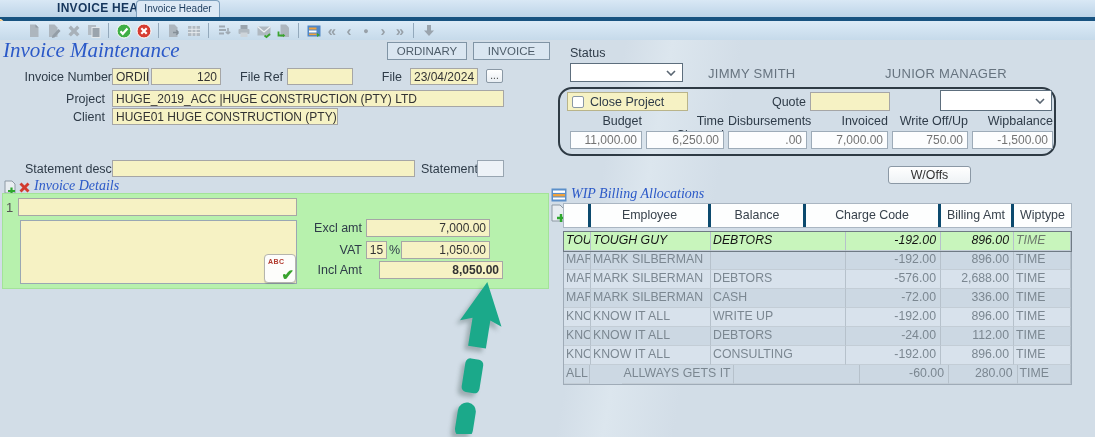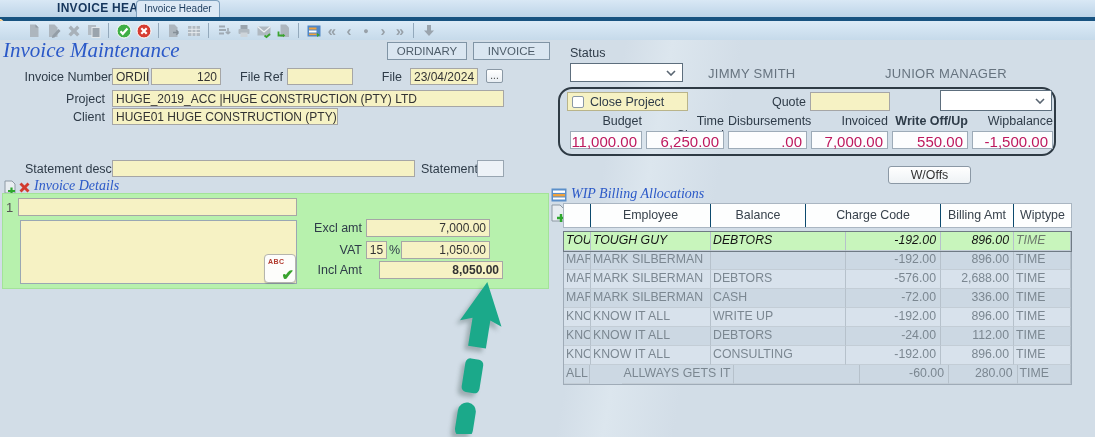--- a/index.html
+++ b/index.html
@@ -31,22 +31,22 @@
   .page-title { position:absolute; left:3px; top:38px; font-family:"Liberation Serif", serif;
     font-style:italic; font-size:21px; color:#2b59c8; }
   .sec-title { position:absolute; font-family:"Liberation Serif", serif; font-style:italic;
     font-size:14px; color:#2b59c8; }
   .typebox { position:absolute; top:42px; height:18px; background:#dae6f1;
     border:1px solid #8094a5; color:#4e5d6a; font-size:11.5px; text-align:center; line-height:16px; }
   
   .lbl { position:absolute; font-size:12.5px; color:#2e3b48; text-align:right; white-space:nowrap; }
   .yf { position:absolute; background:#f6f2c4; border:1px solid #a6a6a6; height:17px;
     font-size:12px; color:#333; padding:1px 3px 0 3px; overflow:hidden; white-space:nowrap; }
-  .wf { background:#fcfdfe; border:1px solid #9dabb8; height:18px; font-size:15px;
-    color:#be185d; text-align:right; padding:1px 4px 0 0; }
+  .wf { background:#fcfdfe; border:1px solid #9dabb8; height:18px; font-size:12px;
+    color:#737373; text-align:right; padding:1px 4px 0 0; }
   .gf { position:absolute; background:#edf2f7; border:1px solid #98a5b1; height:17px; }
   .dd { position:absolute; background:#fff; border:1px solid #5d6e7d; display:flex;
     align-items:center; justify-content:flex-end; padding-right:6px; }
   .browse { position:absolute; background:linear-gradient(#fff,#e9eef3); border:1px solid #8a98a5;
     border-radius:2px; font-size:10px; color:#444; text-align:center; line-height:11px; }
   .stat-name { position:absolute; font-size:13px; color:#66737f; letter-spacing:.3px;margin-left:10px; }
   
   .groupbox { position:absolute; left:558px; top:87px; width:498px; height:69px;
     border:2px solid #2e3a44; border-radius:14px; }
   .closewrap { position:absolute; left:567px; top:92px; width:121px; height:19px;
@@ -64,21 +64,21 @@
   .abc-icon .t { position:absolute; left:3px; top:3px; font-size:7px; font-weight:bold; color:#b23a2e; letter-spacing:.5px;}
   .abc-icon .c { position:absolute; right:1px; bottom:-2px; font-size:15px; color:#3aa32f; font-weight:bold;}
   .num { text-align:right; }
   
   .woffs { position:absolute; left:888px; top:166px; width:83px; height:18px;
     background:linear-gradient(#ffffff,#eef2f5); border:1px solid #8b98a5; border-radius:3px;
     font-size:12.4px; color:#333; text-align:center; line-height:16px; }
   
   .wip-table { position:absolute; left:563px; top:203px; }
   .hrow { display:flex; border:1px solid #aab6c2; background:#fdfefe; height:25px; width:509px; }
-  .hcell { border-right:1px solid #0c4a6e; font-size:12.4px; color:#38424c; text-align:center;
+  .hcell { border-right:3px solid #0c4a6e; font-size:12.4px; color:#38424c; text-align:center;
     line-height:23px; overflow:hidden; white-space:nowrap; }
   .hcell:last-child { border-right:none; }
   .wip-body { margin-top:3px; border:1px solid #9fabb7; width:509px; }
   .brow { display:flex; height:19px; background:#d8e2ec; }
   .brow.alt { background:#ccd8e3; }
   .brow.sel { background:#c8f5bc; outline:1px solid #6f7a84; position:relative; z-index:2;font-style:italic; }
   .bcell { border-right:1px solid #b6c1cb; border-bottom:1px solid #c3cdd6; font-size:12.3px;
     color:#7b8791; line-height:17px; padding:0 2px; overflow:hidden; white-space:nowrap; }
   .brow.sel .bcell { color:#141414; }
   .brow.sel .bcell.wt { color:#6d7a6d; }
@@ -253,29 +253,29 @@
   <div class="dd" style="left:940px;top:90px;width:112px;height:21px;">
     <svg width="10" height="6">
         <path d="M1 1l4 4 4-4" stroke="#5a6672" stroke-width="1.6" fill="none"></path>
       </svg>
   </div>
   <div class="sumrow" style="top:114px;">
       <div class="sum-lbl" style="width: 72px;">Budget</div>
       <div class="sum-lbl" style="width: 78px;">Time Charged</div>
       <div class="sum-lbl" style="width: 79px;">Disbursements</div>
       <div class="sum-lbl" style="width: 77px;">Invoiced</div>
-      <div class="sum-lbl" style="width: 76px; font-weight: bold;">Write Off/Up</div>
+      <div class="sum-lbl" style="width: 76px;">Write Off/Up</div>
       <div class="sum-lbl" style="width: 81px;">Wipbalance</div>
     </div>
   <div class="sumrow" style="top:131px;">
       <div class="wf" style="width: 72px;">11,000.00</div>
       <div class="wf" style="width: 78px;">6,250.00</div>
       <div class="wf" style="width: 79px;">.00</div>
       <div class="wf" style="width: 77px;">7,000.00</div>
-      <div class="wf" style="width: 76px;">550.00</div>
+      <div class="wf" style="width: 76px;">750.00</div>
       <div class="wf" style="width: 81px;">-1,500.00</div>
     </div>
 
   <span class="ic" style="left:3px;top:180px;">
       <svg width="14" height="15">
         <path d="M2 1h7l3 3v9H2z" fill="#e8edf1" stroke="#8d99a4"></path>
         <path d="M5 11h7M8.5 7.5V15" stroke="#2ea72e" stroke-width="2.2"></path>
       </svg>
     </span>
   <span class="ic" style="left:18px;top:181px;">

